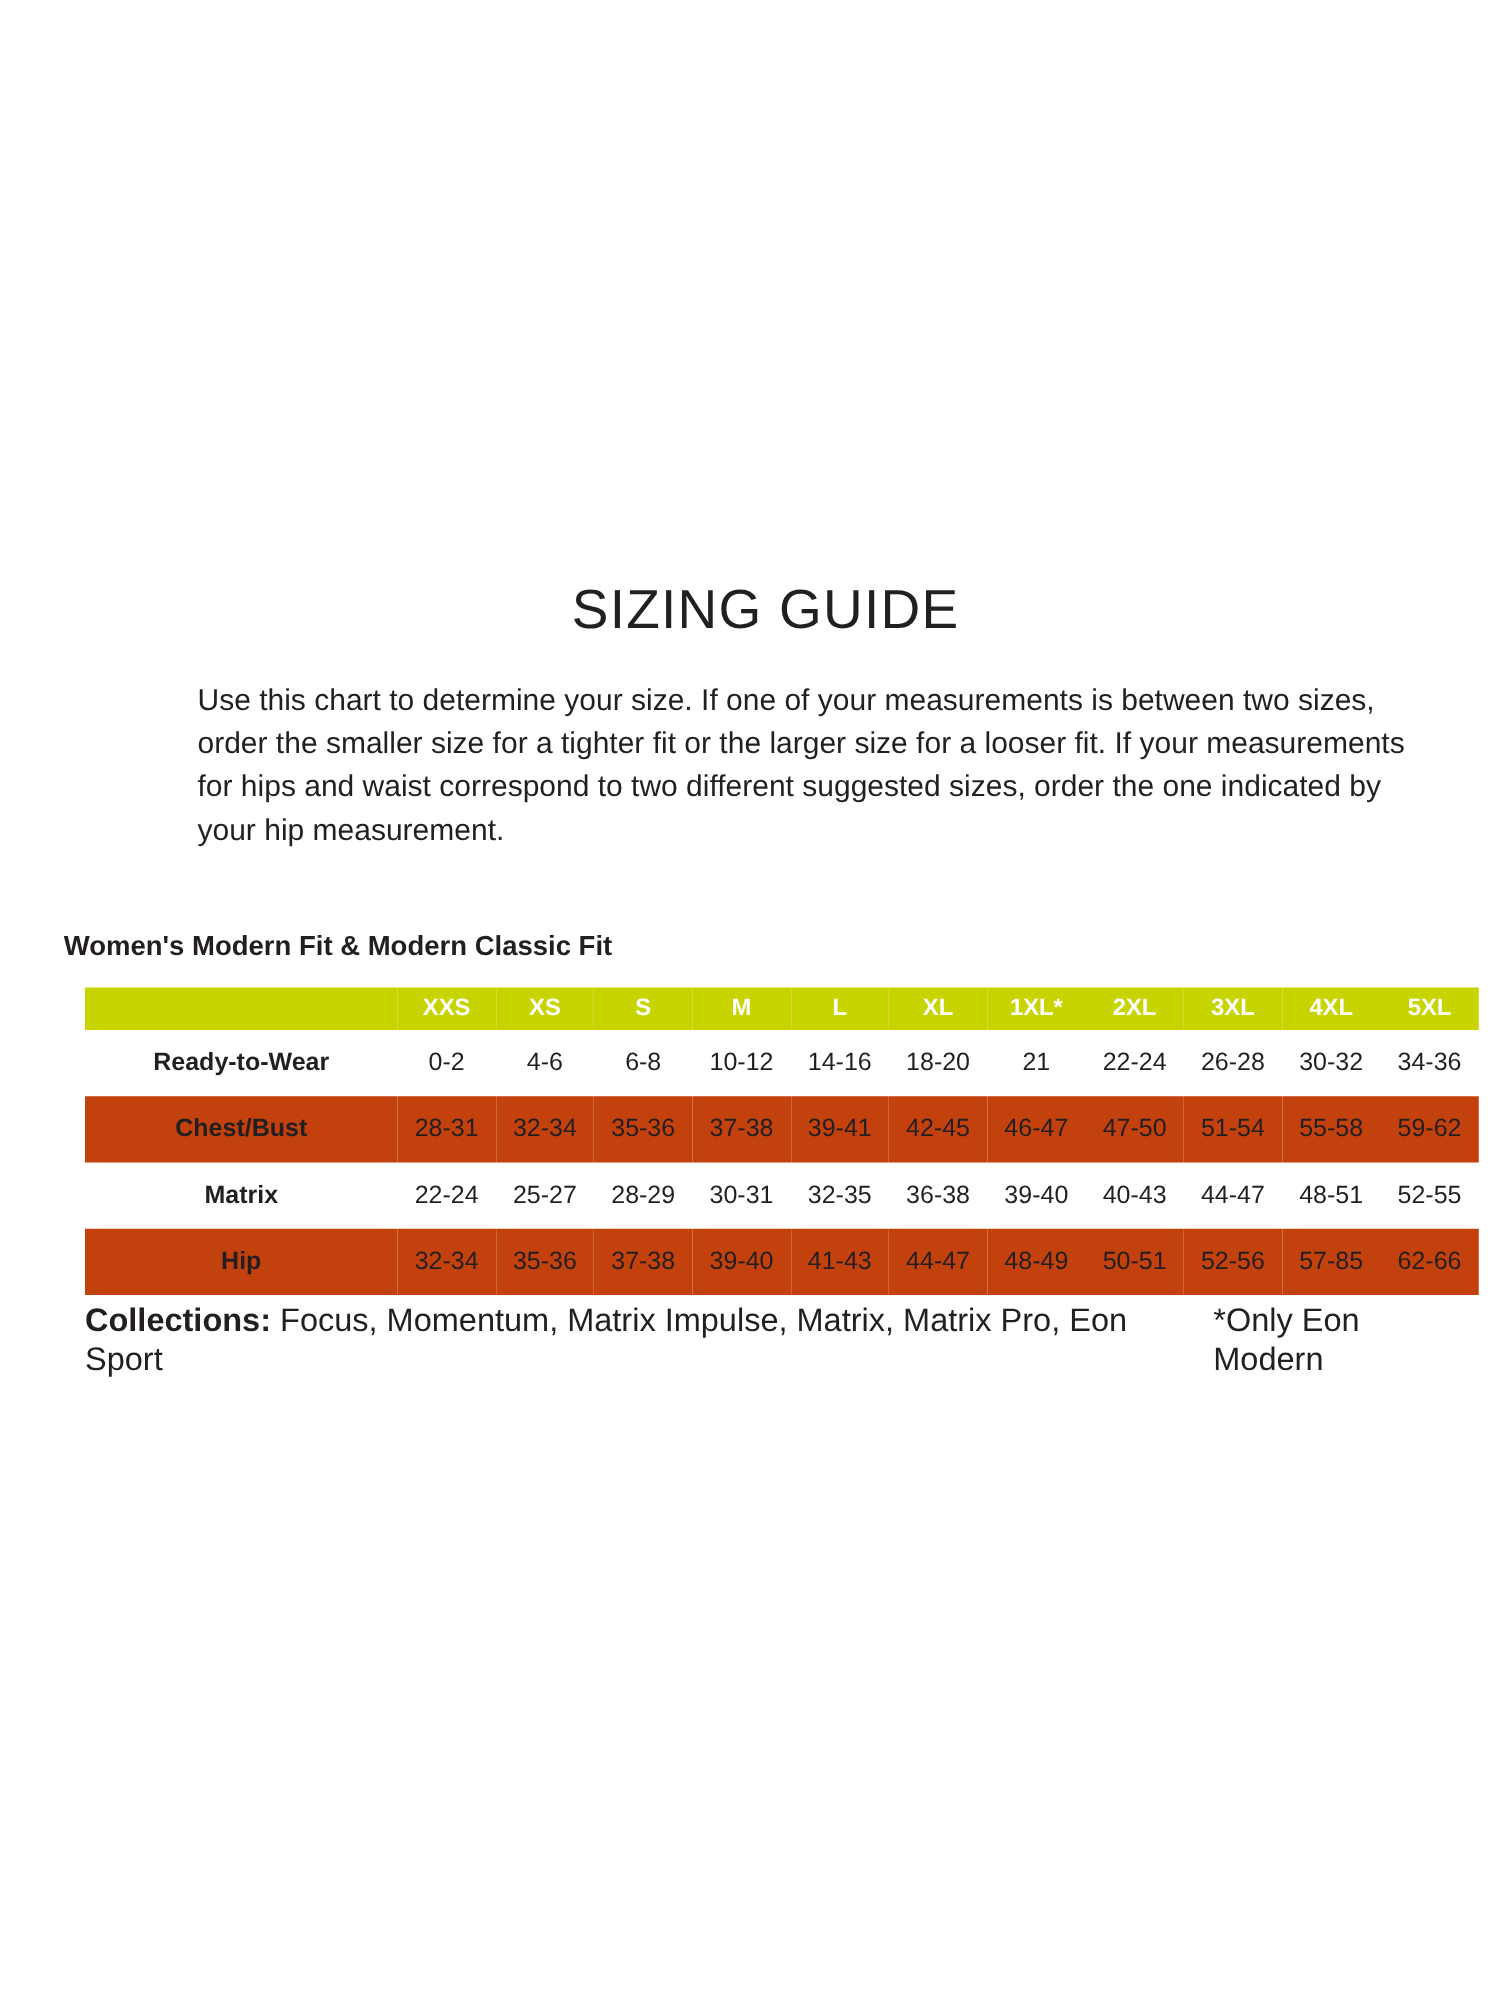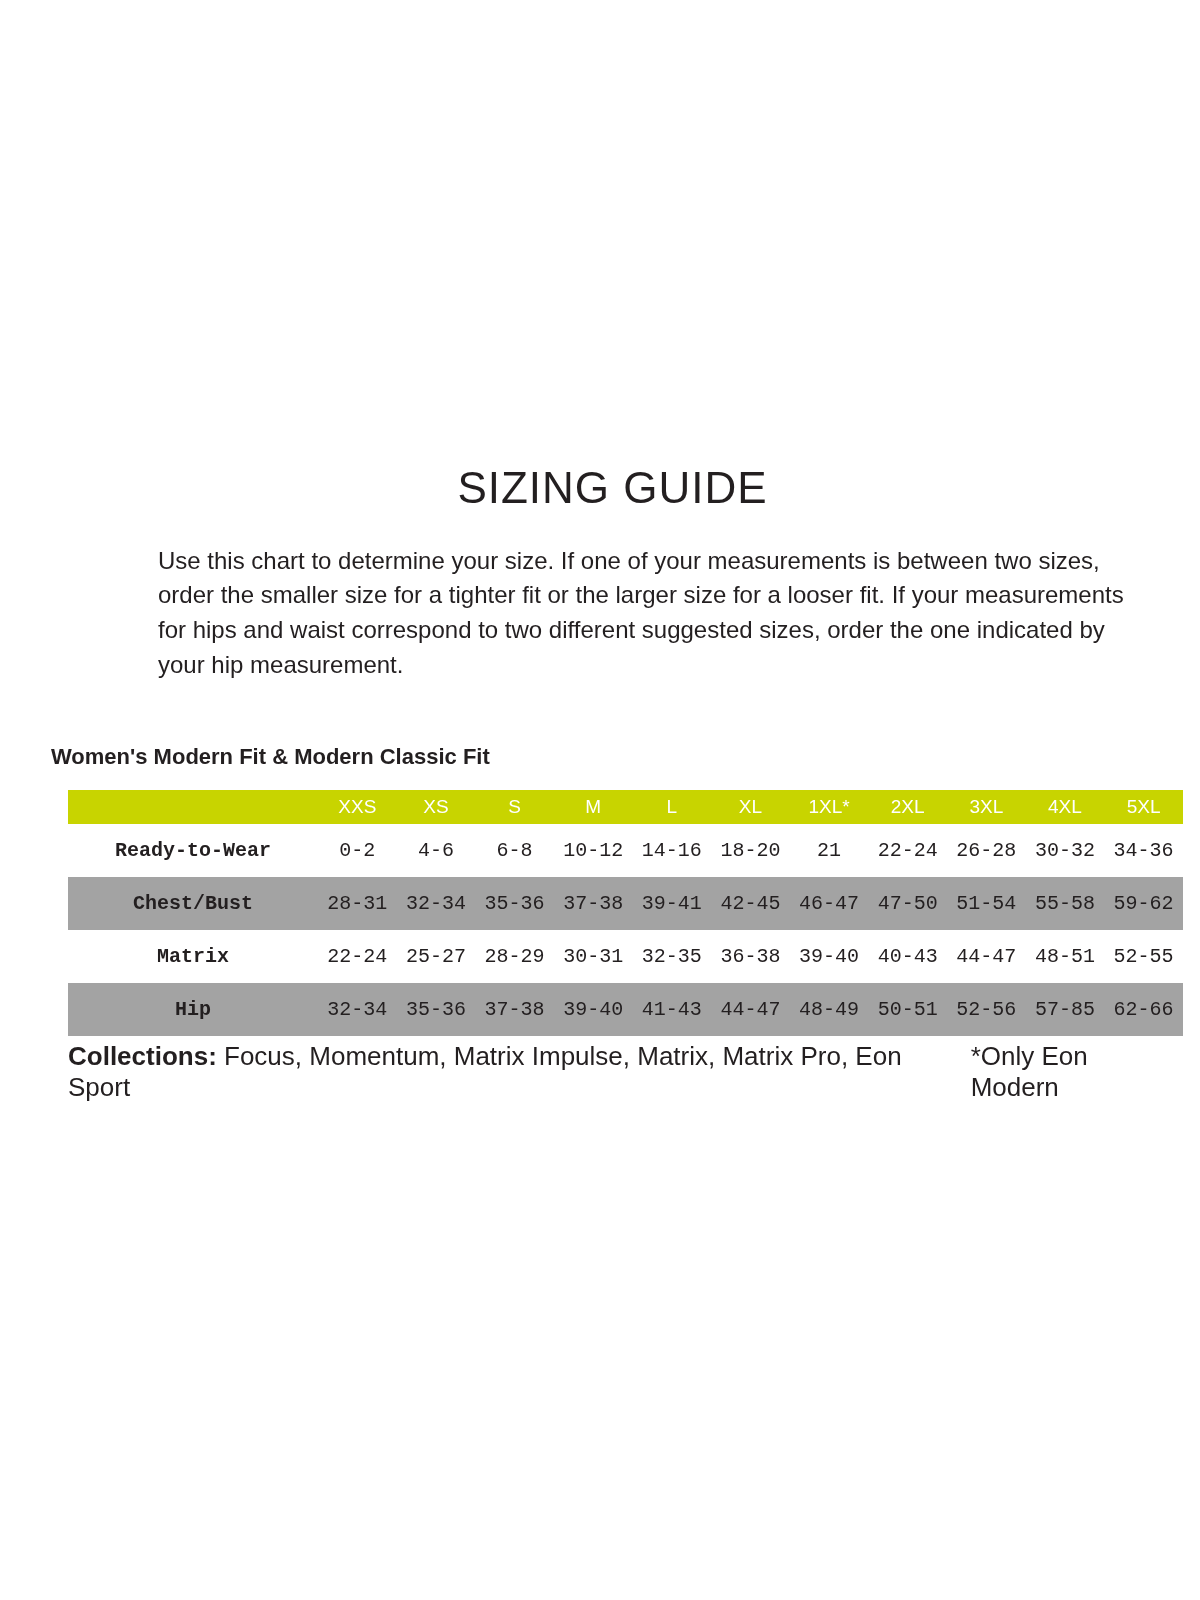--- a/index.html
+++ b/index.html
@@ -46,38 +46,37 @@
     width: 1115px;
     border-collapse: collapse;
     table-layout: fixed;
     border: none;
   }
   table.size-chart col.label-col { width: 250px; }
   table.size-chart thead th {
     background: #c8d400;
     color: #ffffff;
     font-size: 19px;
-    font-weight: normal;
+    font-weight: bold;
     height: 34px;
     padding: 0;
     text-align: center;
     vertical-align: middle;
   }
   table.size-chart tbody th,
   table.size-chart tbody td {
     height: 53px;
     padding: 0;
     text-align: center;
     vertical-align: middle;
     font-size: 20px;
     font-weight: normal;
-    font-family: Liberation Mono, monospace;
   }
   table.size-chart tbody th.row-label { font-weight: bold; }
-  table.size-chart tbody tr.stripe { background: #a3a3a3; border-radius: 13px; }
+  table.size-chart tbody tr.stripe { background: #c2410c; border-radius: 13px; }
   .footer-row {
     width: 1115px;
     margin: 5px 0 0 43px;
     display: flex;
     justify-content: space-between;
     align-items: baseline;
     font-size: 26px;
     color: #231f20;
   }
   .collections-label { font-weight: bold; }

